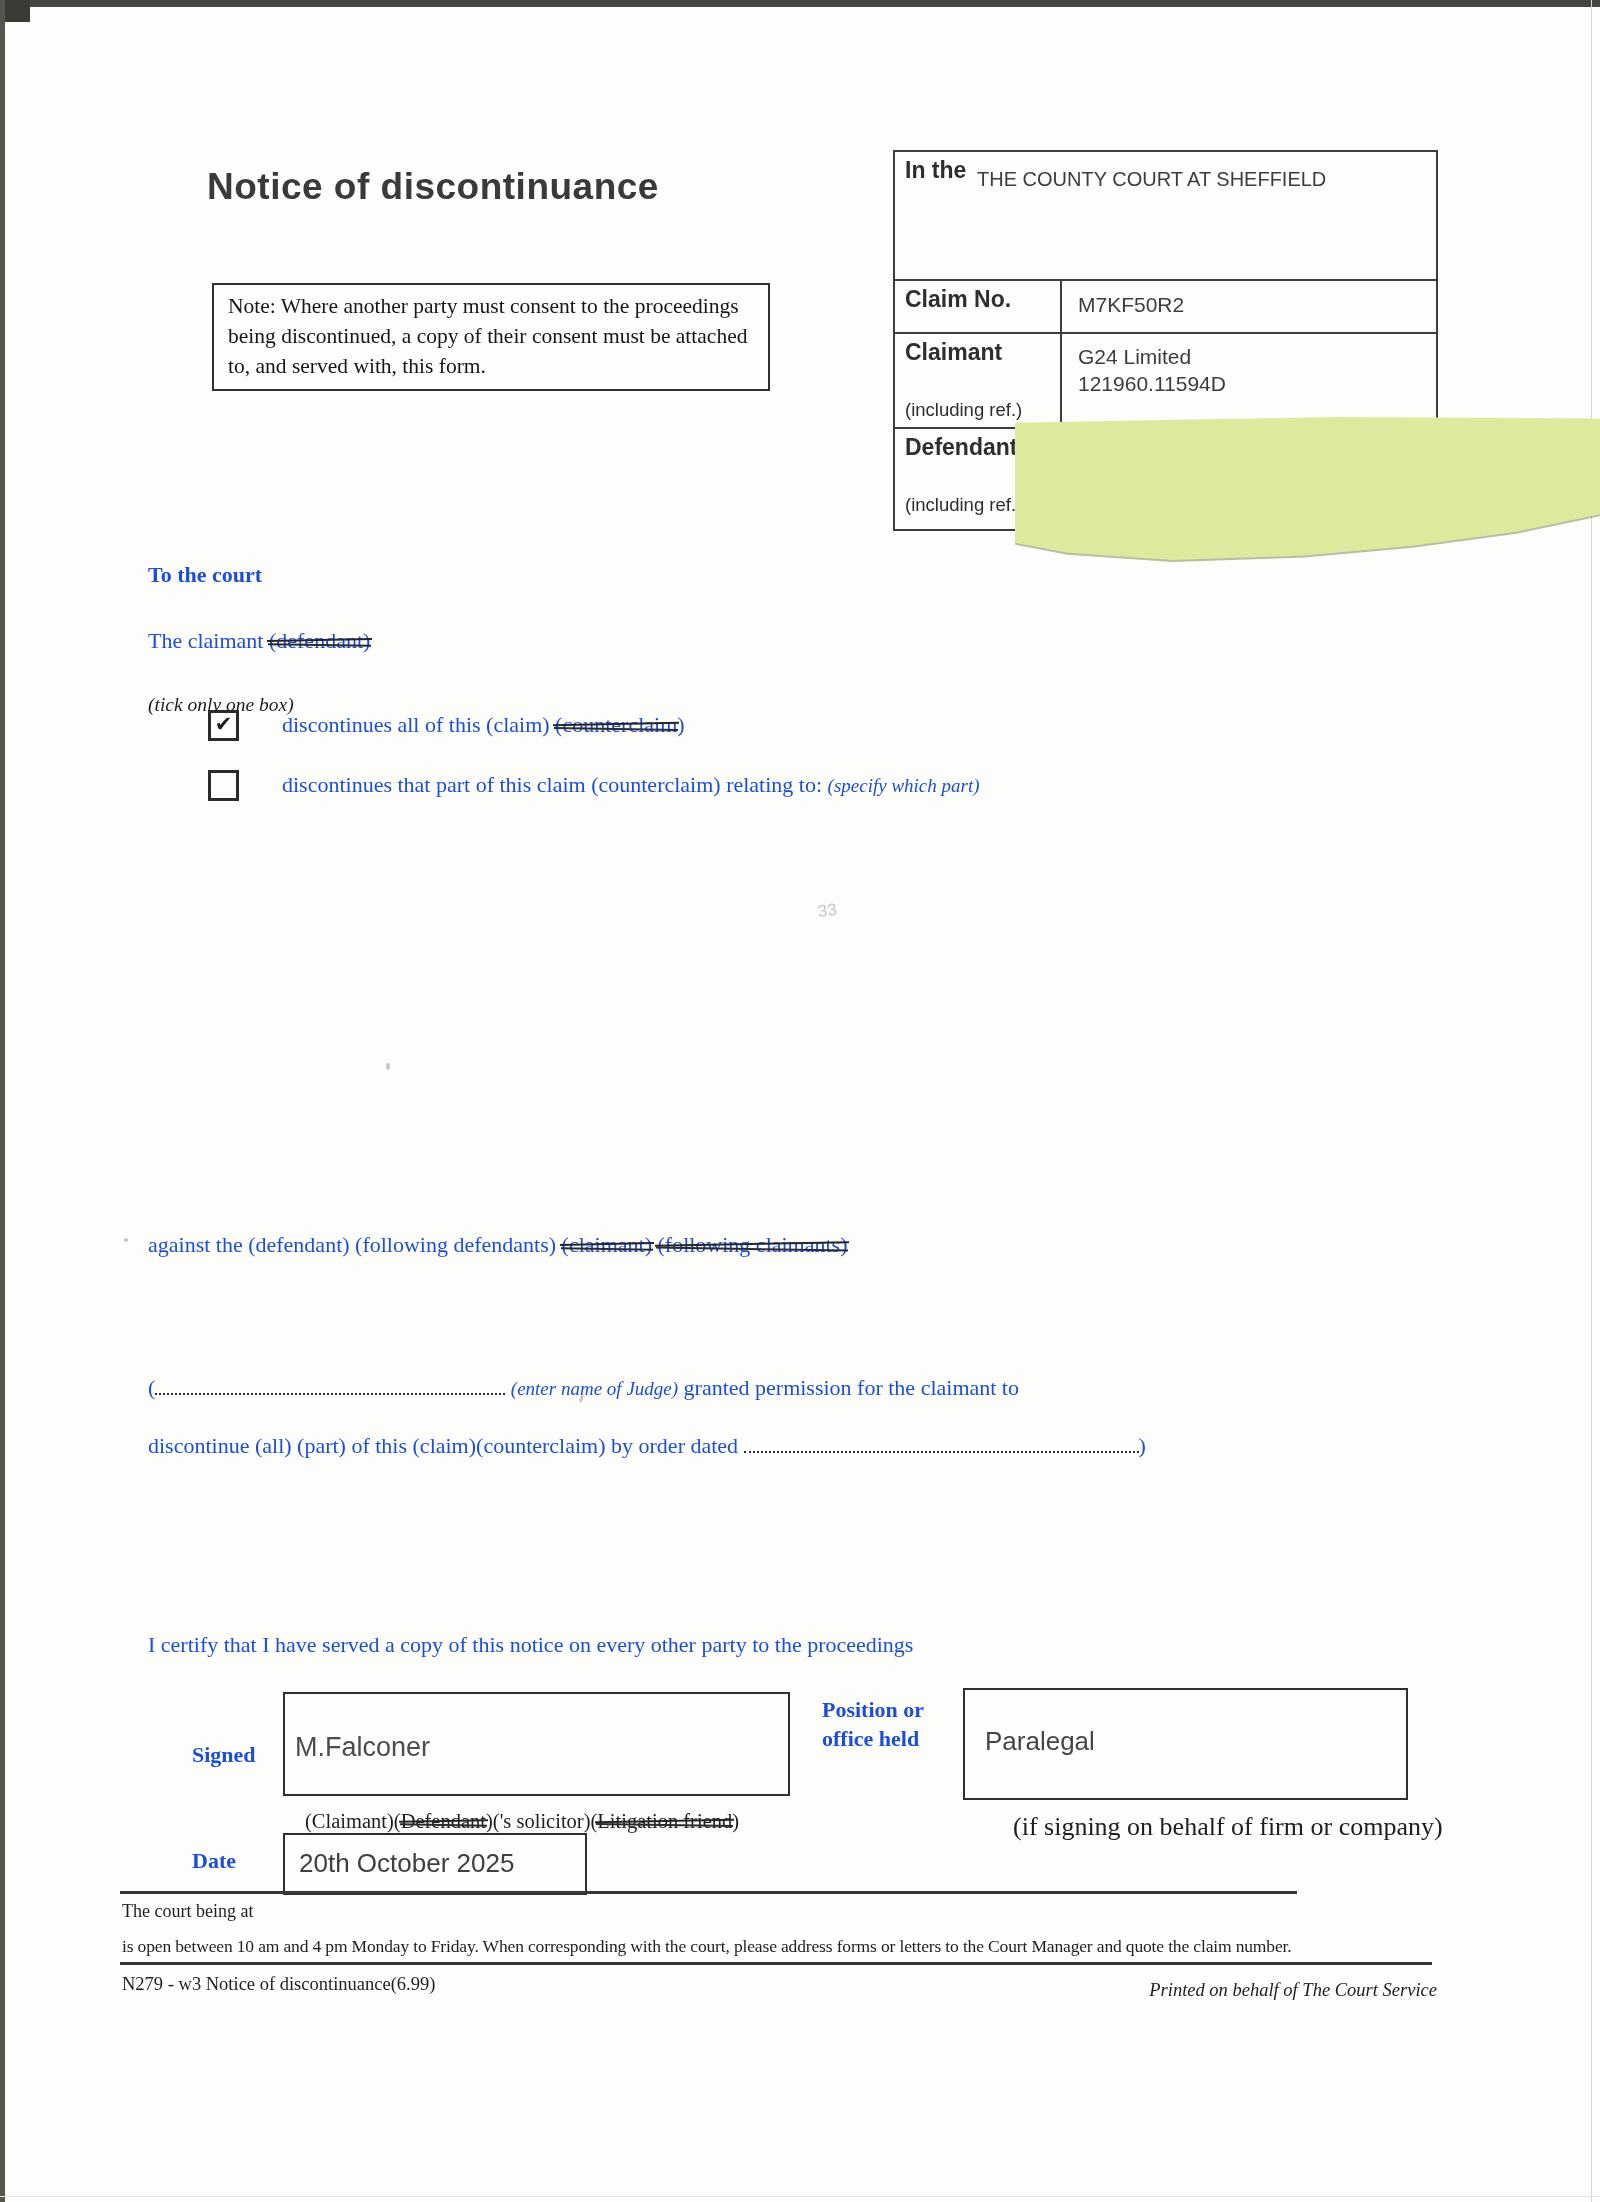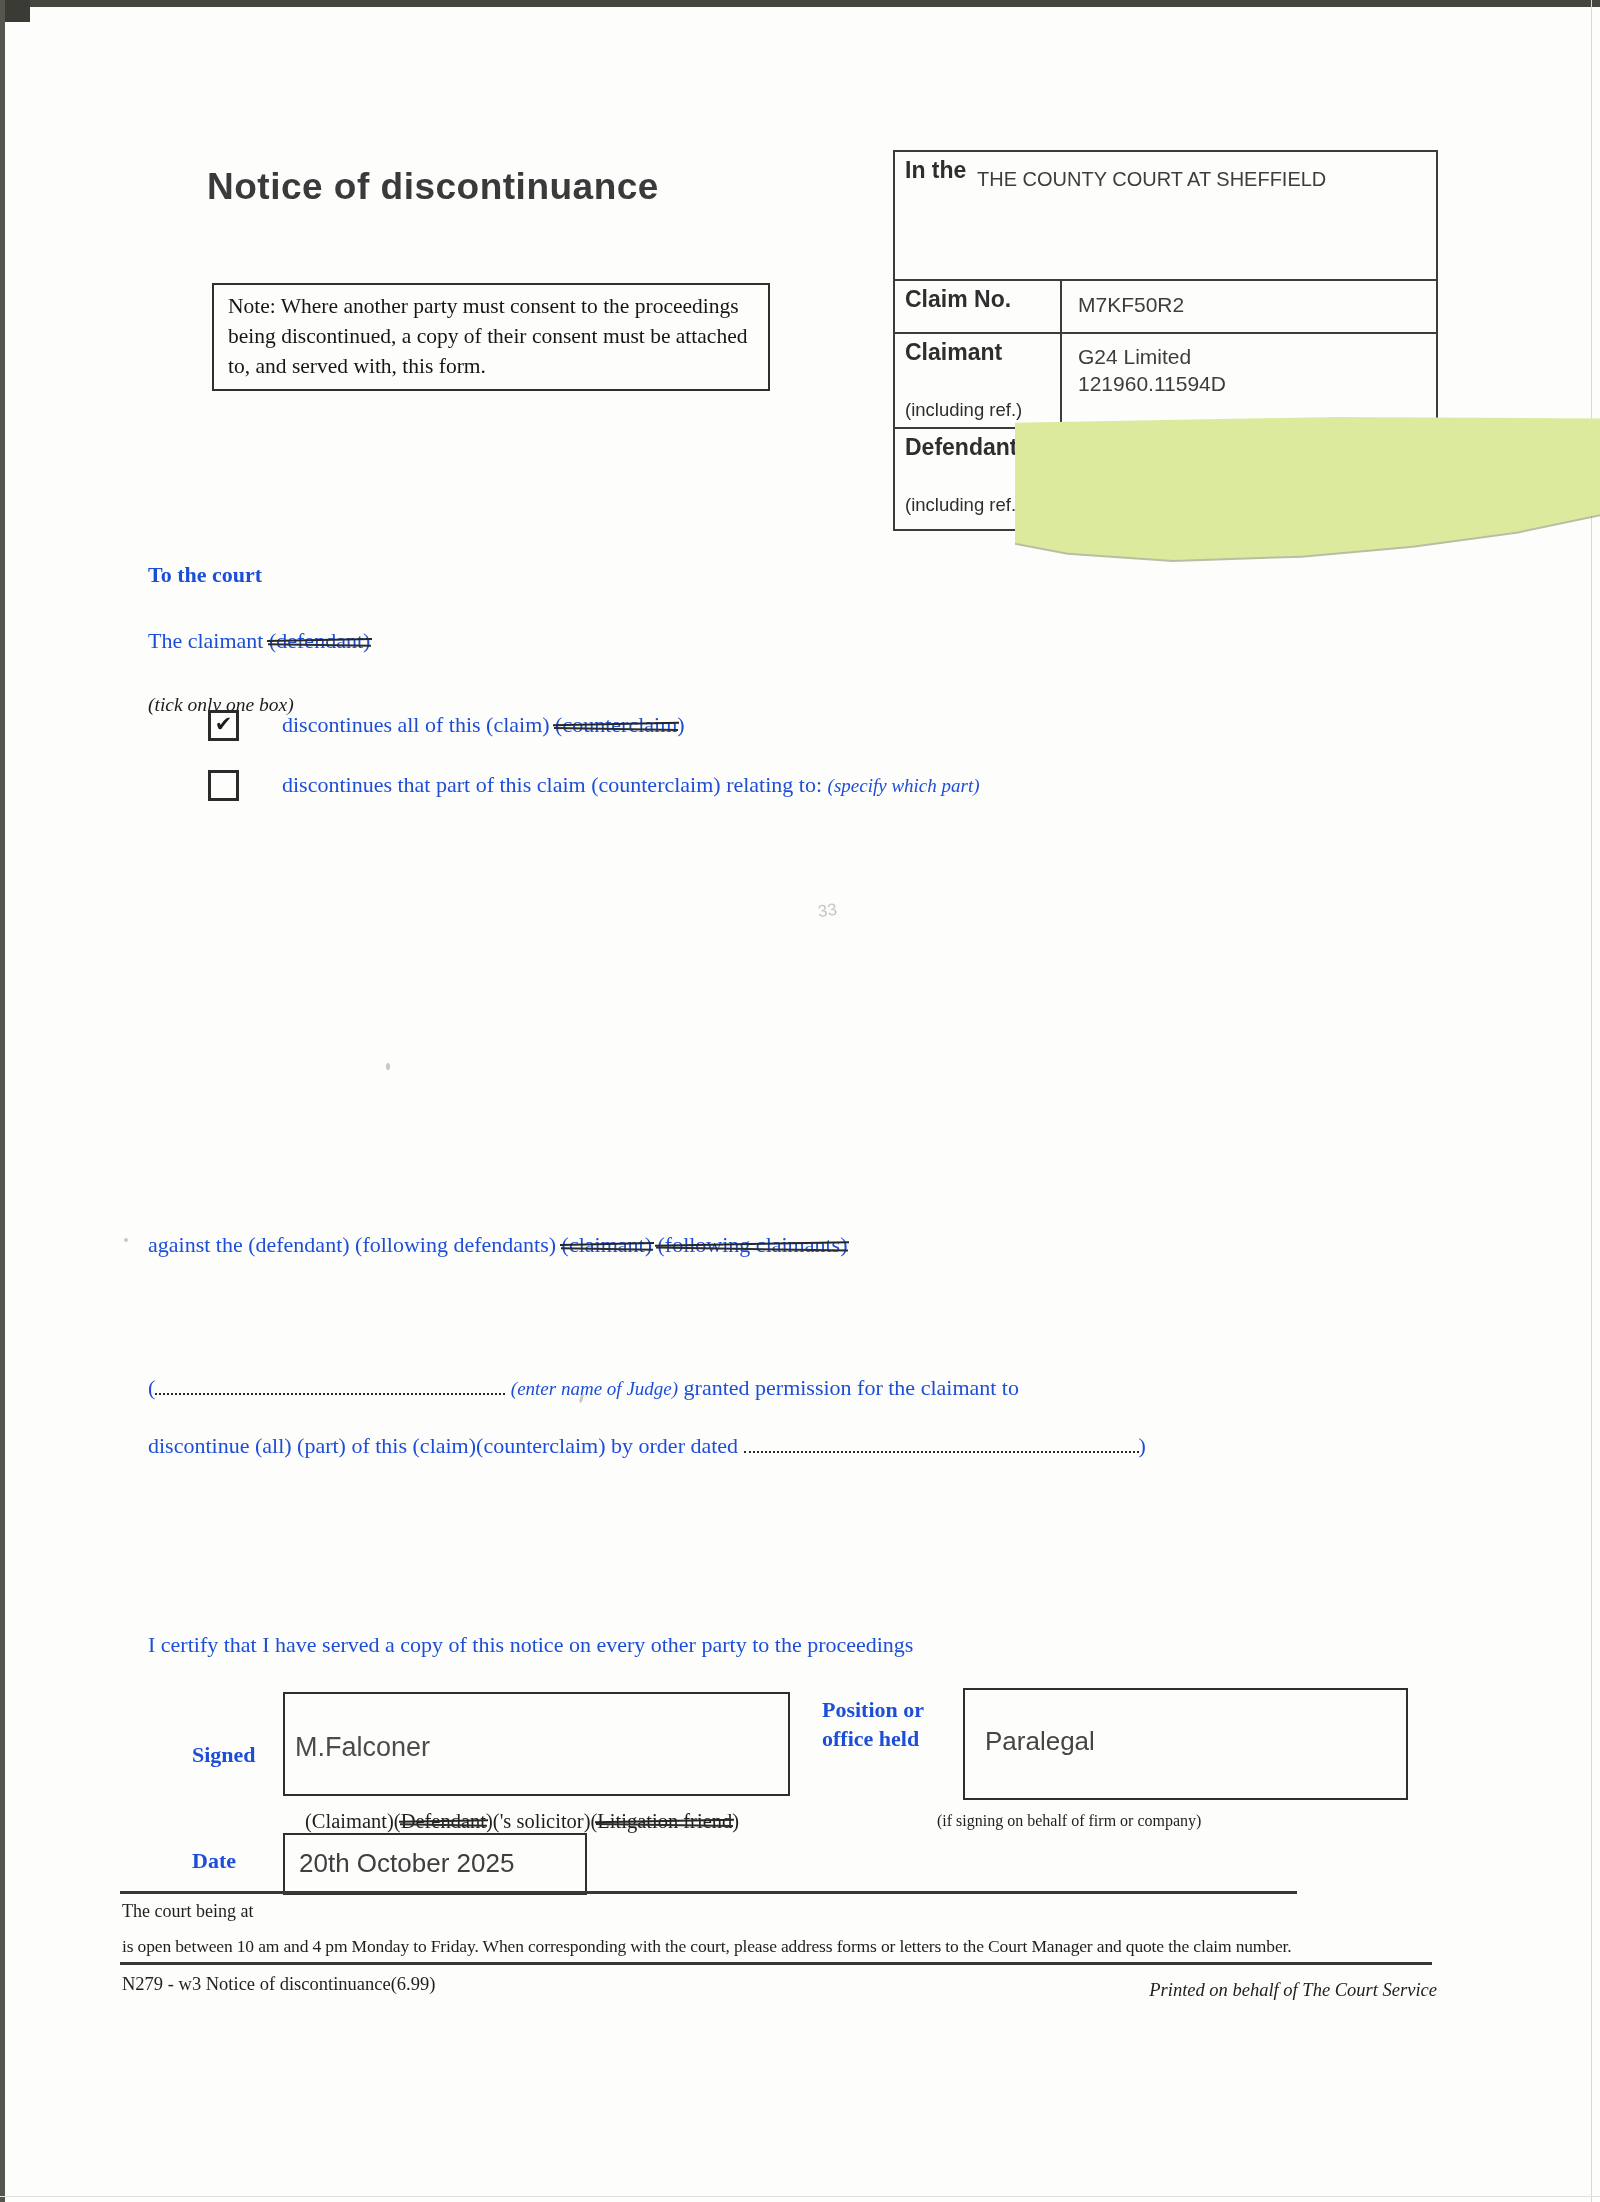--- a/index.html
+++ b/index.html
@@ -157,21 +157,21 @@
     <span>(Claimant)(</span><span class="struck">Defendant</span><span>)('s solicitor)(</span><span class="struck">Litigation friend</span><span>)</span>
   </div>
 
   <div class="abs body-text bold" style="left:822px; top:1696px; line-height:1.3;">
     <span>Position or</span><br>
     <span>office held</span>
   </div>
   <div class="fieldbox" style="left:963px; top:1688px; width:441px; height:108px;">
     <span class="fill" style="position:absolute; left:20px; top:36px; font-size:26px; color:#454545;">Paralegal</span>
   </div>
-  <div class="abs" style="left:937px; top:1812px; font-size:16px;">(if signing on behalf of firm or company)</div>
+  <div class="abs" style="left:1013px; top:1812px; font-size:26px;">(if signing on behalf of firm or company)</div>
 
   <div class="abs body-text bold" style="left:192px; top:1848px;">Date</div>
   <div class="fieldbox" style="left:283px; top:1833px; width:300px; height:58px;">
     <span class="fill" style="position:absolute; left:14px; top:13px; font-size:26px; color:#3f3f3f;">20th October 2025</span>
   </div>
 
   <div class="rule" style="left:120px; top:1891px; width:1177px; height:3px;"></div>
   <div class="abs" style="left:122px; top:1901px; font-size:18px;">The court being at</div>
   <div class="abs" style="left:122px; top:1936px; font-size:17.5px; letter-spacing:-.15px;">is open between 10 am and 4 pm Monday to Friday.  When corresponding with the court, please address forms or letters to the Court Manager and quote the claim number.</div>
   <div class="rule" style="left:120px; top:1962px; width:1312px; height:3px;"></div>

